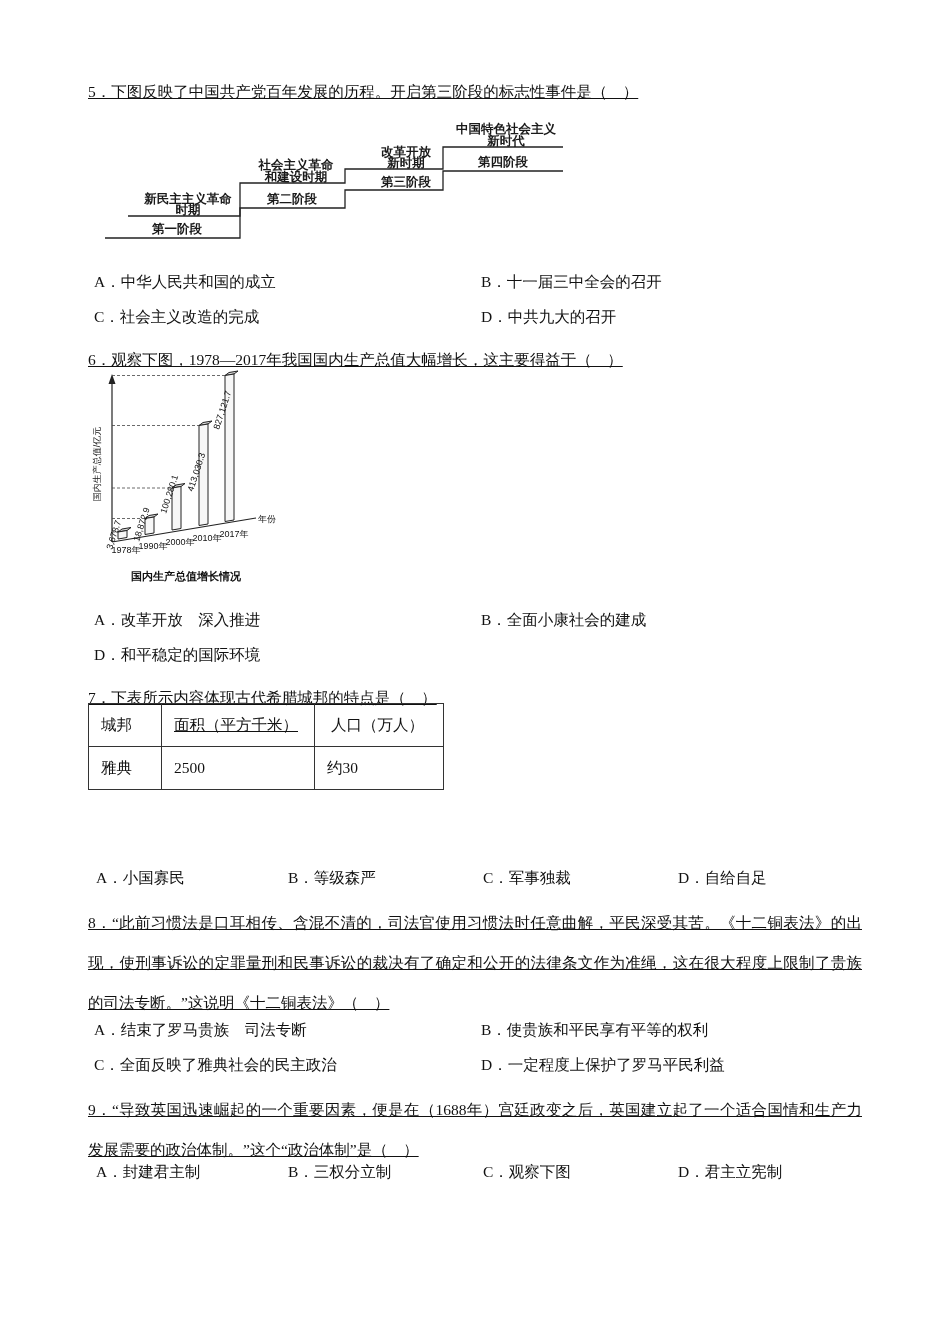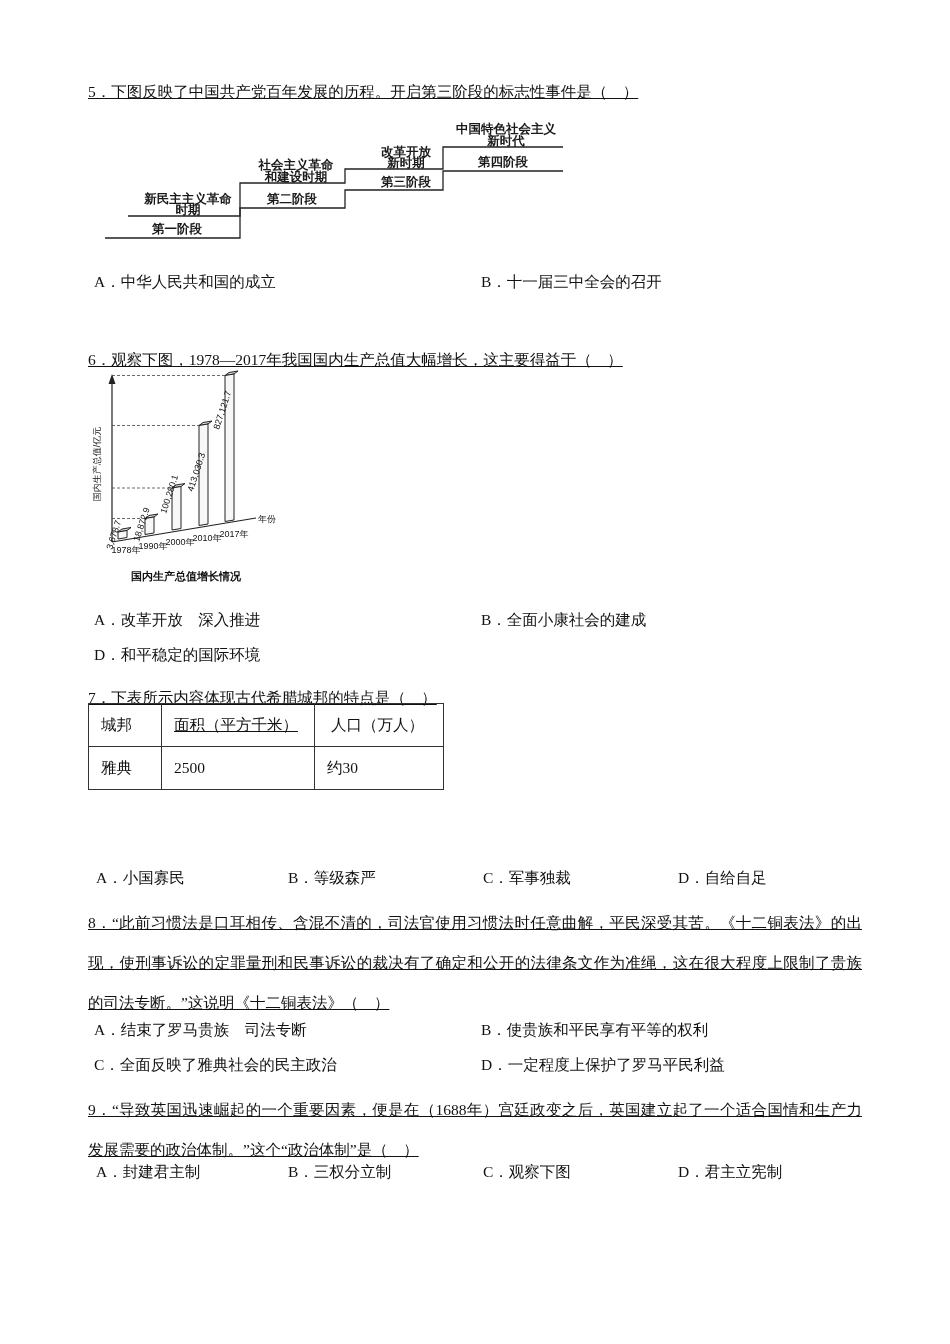--- a/index.html
+++ b/index.html
@@ -56,20 +56,24 @@
     <text class="diag-txt" x="306" y="80" text-anchor="middle">第三阶段</text>
 
     <text class="diag-txt" x="406" y="27" text-anchor="middle">中国特色社会主义</text>
     <text class="diag-txt" x="406" y="39" text-anchor="middle">新时代</text>
     <text class="diag-txt" x="403" y="60" text-anchor="middle">第四阶段</text>
   </svg>
 
   <div class="opts2" style="top:272px">
     <span>A．中华人民共和国的成立</span>
     <span>B．十一届三中全会的召开</span>
+  </div>
+  <div class="opts2" style="top:307px">
+    <span>C．社会主义改造的完成</span>
+    <span>D．中共九大的召开</span>
   </div>
 
   <div class="stem" style="top:340px">6．观察下图，1978—2017年我国国内生产总值大幅增长，这主要得益于（　）</div>
 
   <svg class="abs" style="left:90px;top:362px" width="210" height="232" viewBox="0 0 210 232">
 
     <line x1="22" y1="20" x2="22" y2="180" stroke="#222" stroke-width="1.2"></line>
     <polygon points="22,12 18.5,22 25.5,22" fill="#222"></polygon>
     <text class="chart-txt" transform="translate(10,102) rotate(-90)" text-anchor="middle">国内生产总值/亿元</text>
 

